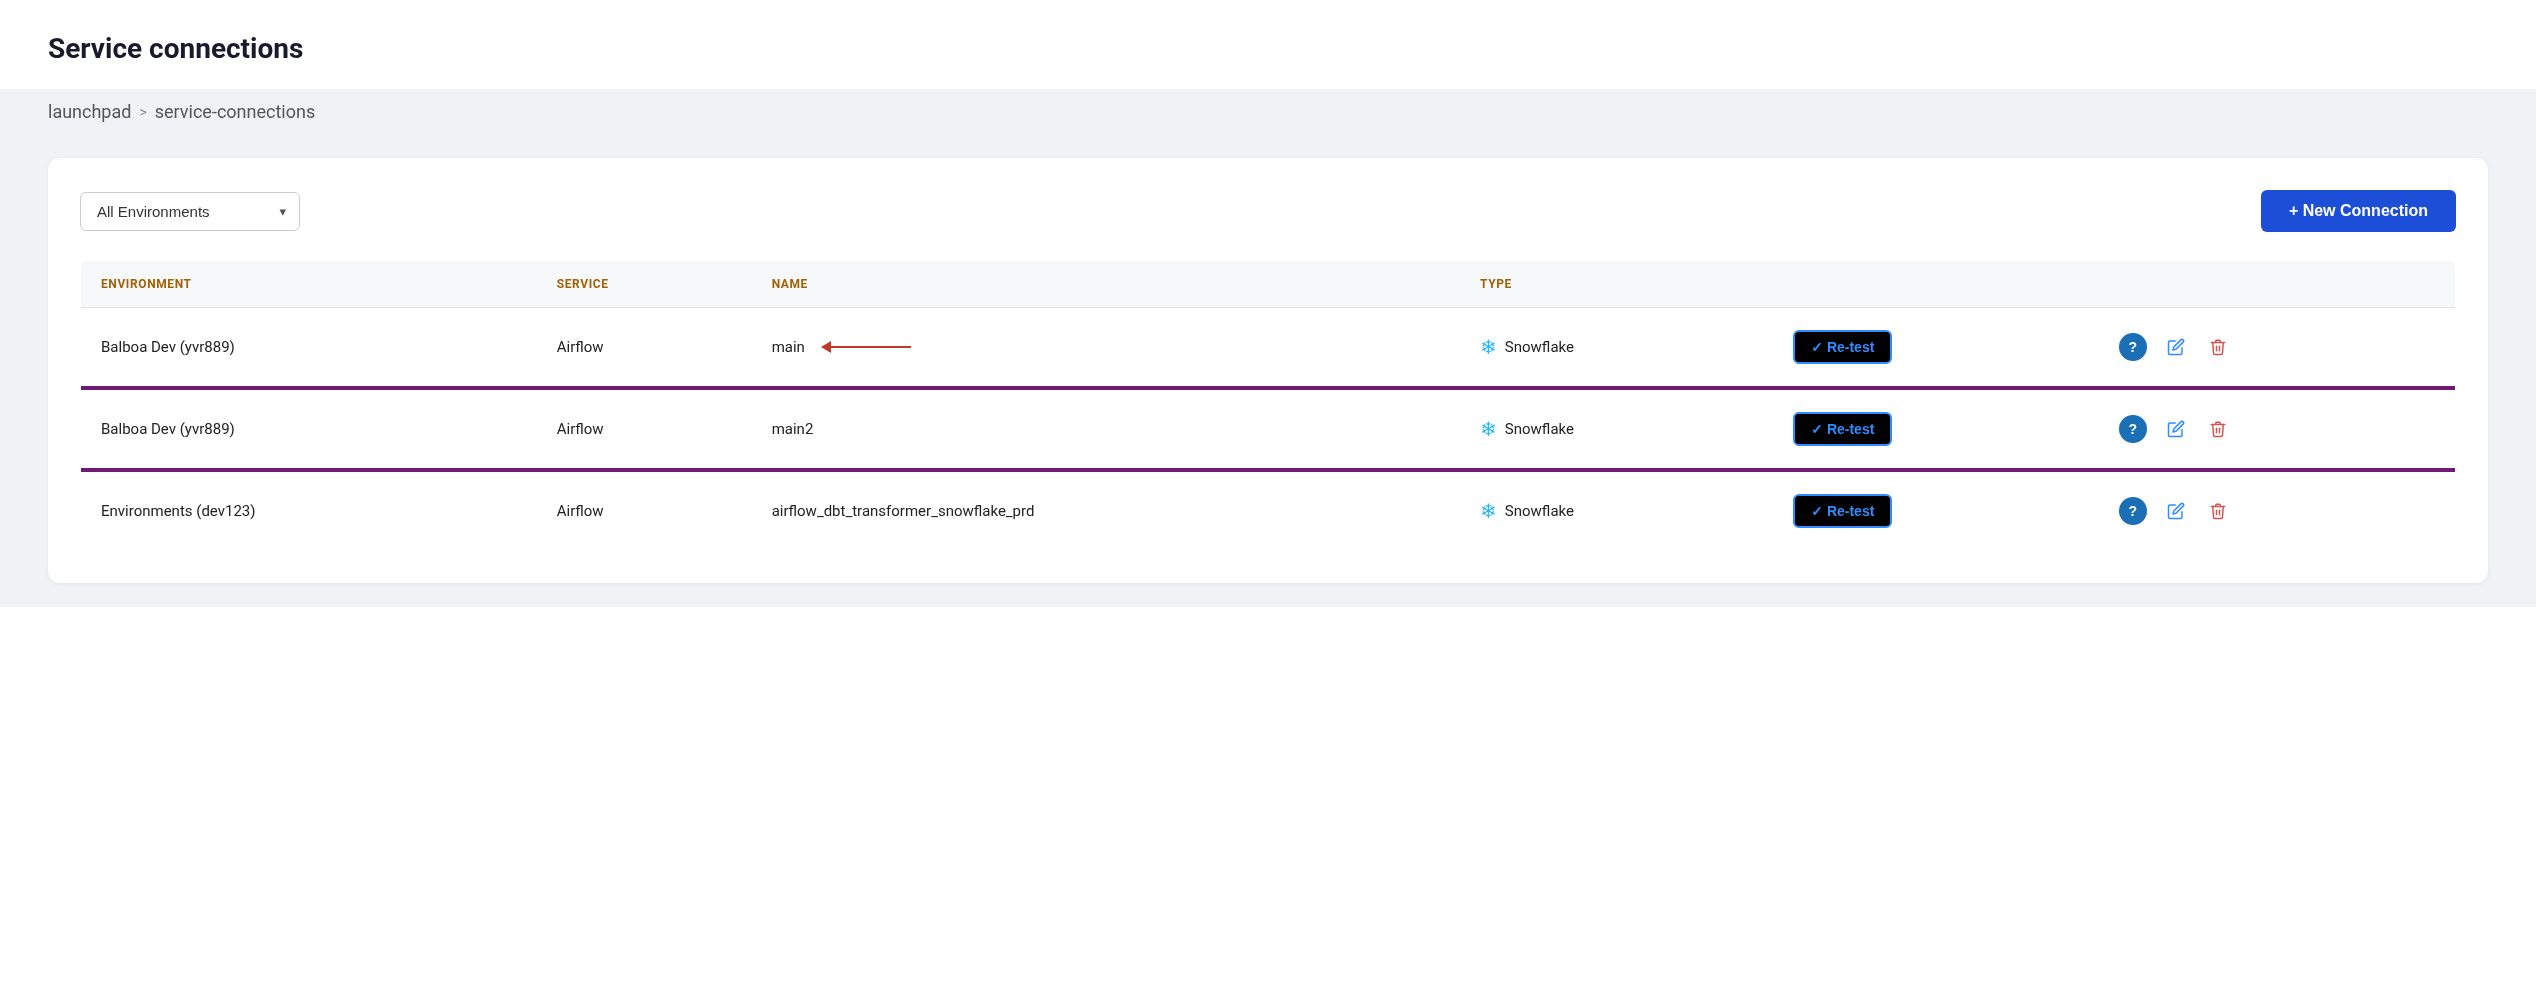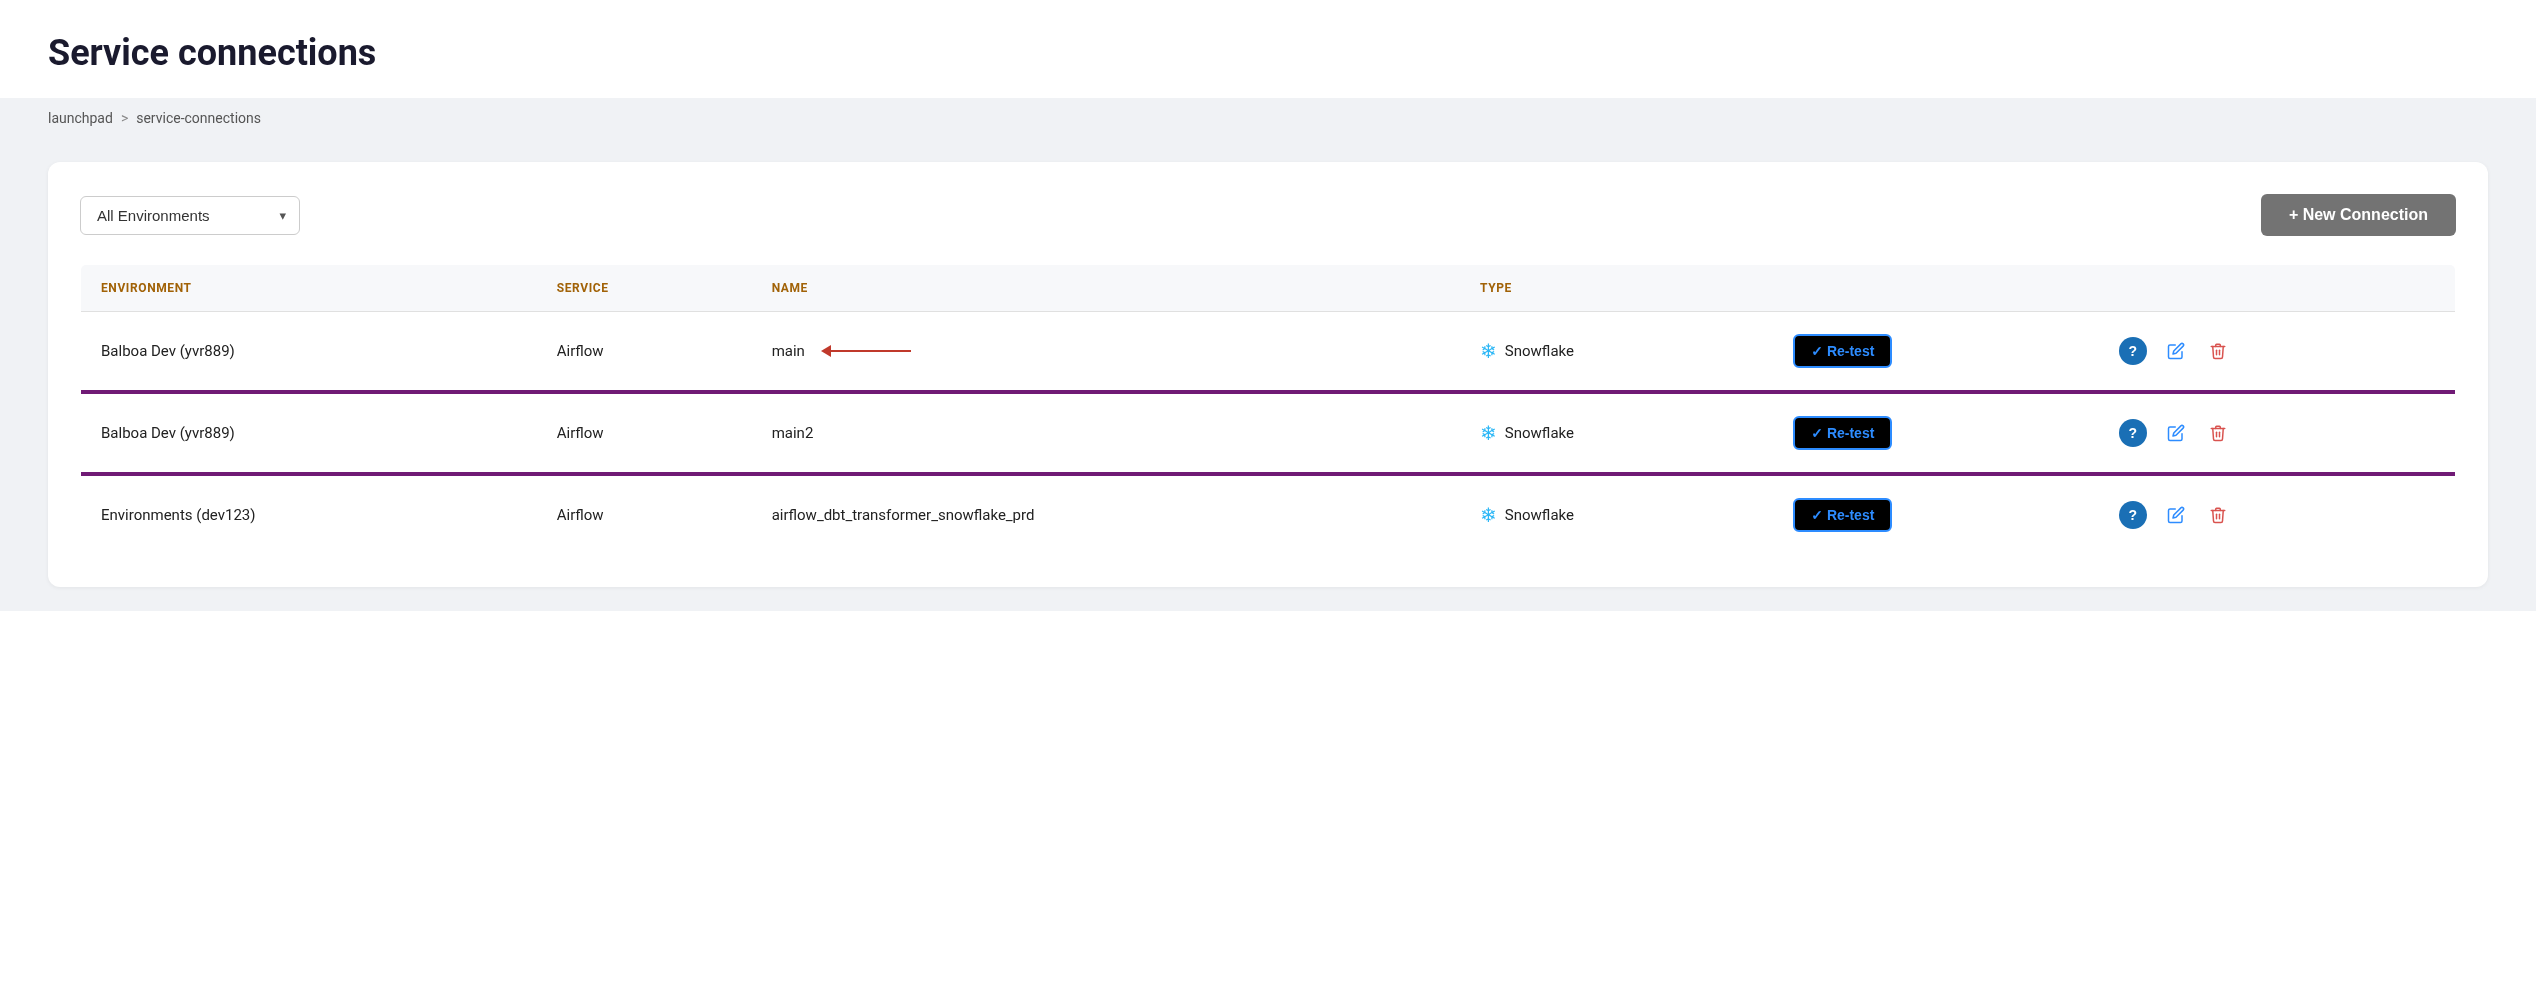--- a/index.html
+++ b/index.html
@@ -10,34 +10,34 @@
     }
     .page-wrapper {
       background: #fff;
       min-height: 100vh;
     }
     .header-section {
       background: #fff;
       padding: 32px 48px 24px 48px;
     }
     .page-title {
-      font-size: 36px;
+      font-size: 28px;
       font-weight: 700;
       color: #1a1a2e;
       margin-bottom: 0;
     }
     .breadcrumb-bar {
       background: #f0f2f5;
       padding: 12px 48px;
       display: flex;
       align-items: center;
       gap: 8px;
     }
     .breadcrumb-item {
-      font-size: 14px;
+      font-size: 18px;
       color: #555;
     }
     .breadcrumb-separator {
       font-size: 14px;
       color: #888;
     }
     .main-content {
       background: #f0f2f5;
       padding: 24px 48px;
     }
@@ -71,21 +71,21 @@
     .chevron-icon {
       position: absolute;
       right: 14px;
       top: 50%;
       transform: translateY(-50%);
       pointer-events: none;
       color: #555;
       font-size: 13px;
     }
     .new-connection-btn {
-      background: #737373;
+      background: #1d4ed8;
       color: #fff;
       border: none;
       border-radius: 6px;
       padding: 12px 28px;
       font-size: 16px;
       font-weight: 600;
       cursor: pointer;
       display: flex;
       align-items: center;
       gap: 8px;

